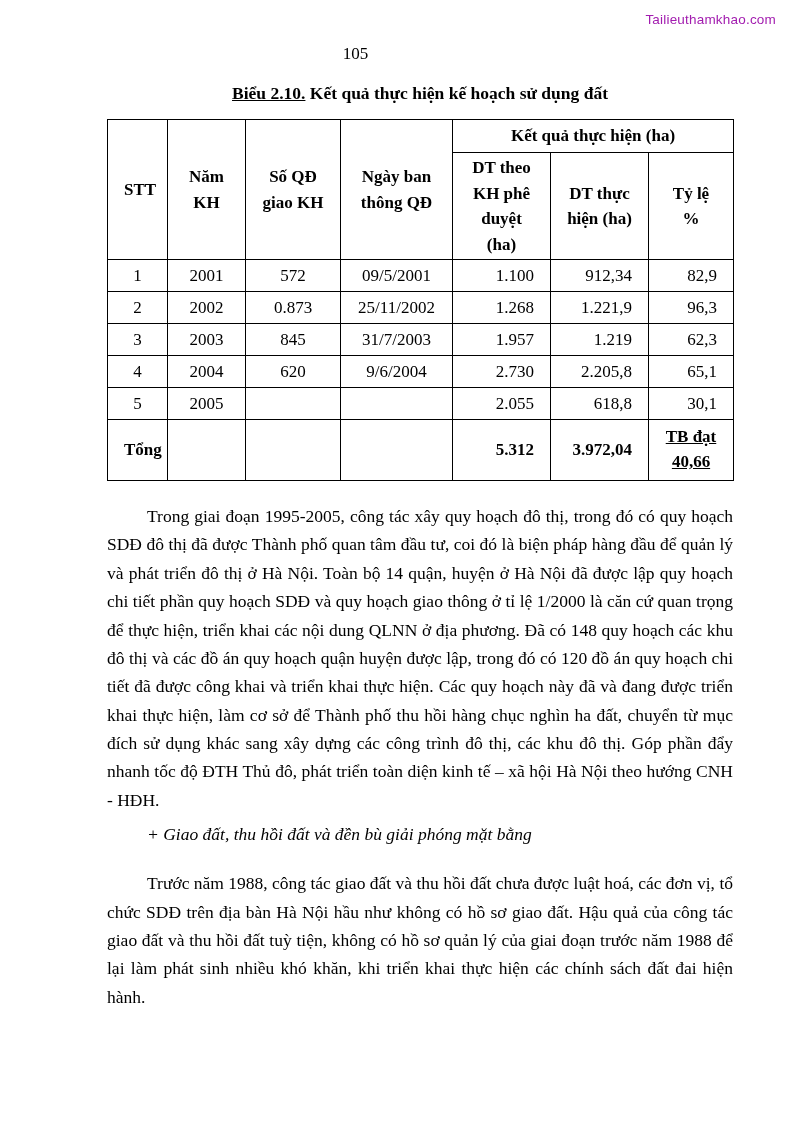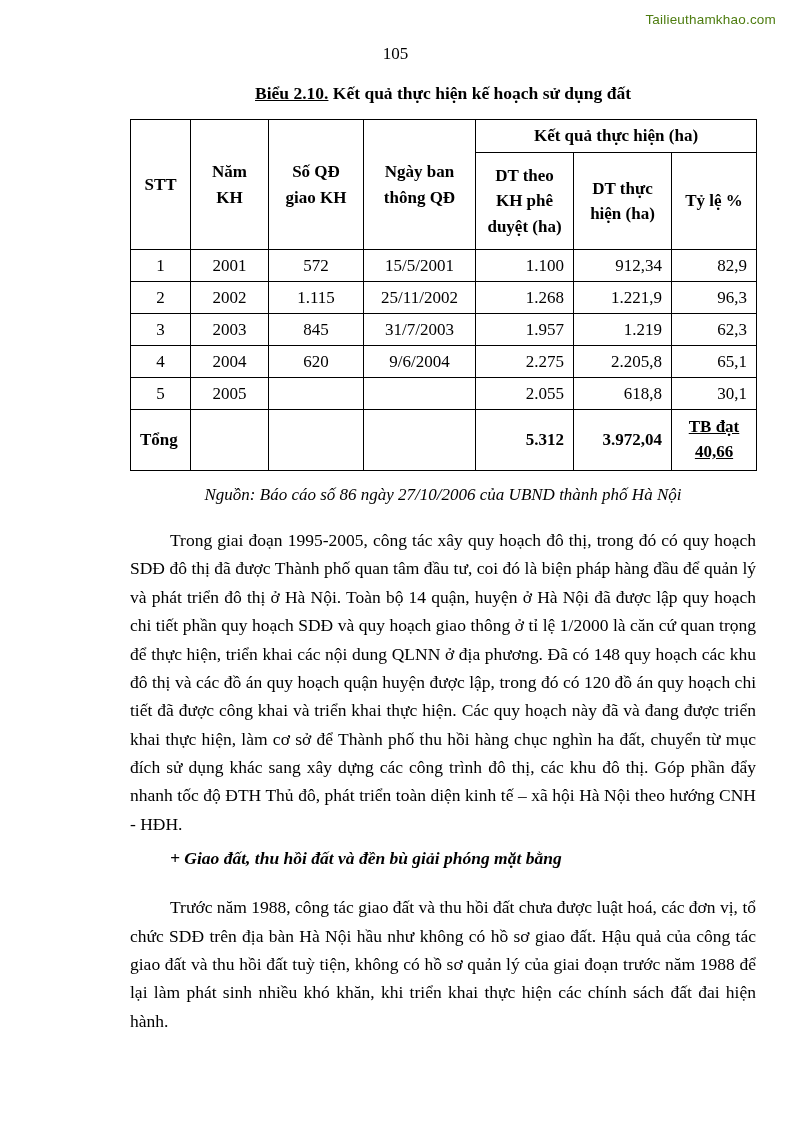--- a/index.html
+++ b/index.html
@@ -20,40 +20,39 @@
     box-sizing: border-box;
   }
 
   
   .watermark {
     position: absolute;
     top: 12px;
     right: 18px;
     font-family: "Liberation Sans", "DejaVu Sans", sans-serif;
     font-size: 13.5px;
-    color: #4d7c0f;
+    color: #a21caf;
     letter-spacing: 0.2px;
     white-space: nowrap;
   }
 
   
   .page-number {
     position: absolute;
     top: 44px;
     left: 0;
     width: 711px;
     text-align: center;
     font-size: 17px;
-    margin-left: 40px;
   }
 
   
   .content {
     position: absolute;
-    left: 130px;
+    left: 107px;
     top: 80px;
     width: 626px;
   }
 
   
   .caption {
     text-align: center;
     font-weight: bold;
     font-size: 17.5px;
     line-height: 1.55;
@@ -65,21 +64,21 @@
   
   table.data {
     border-collapse: collapse;
     width: 626px;
     table-layout: fixed;
     margin: 0 0 0 0;
     font-size: 17px;
   }
   table.data td, table.data th {
     border: 1px solid #000000;
-    padding: 2px 9px;
+    padding: 2px 16px;
     vertical-align: middle;
     font-weight: normal;
   }
   table.data th {
     font-weight: bold;
     text-align: center;
     line-height: 1.5;
   }
   .th-group { height: 28px; }
   .th-tall { height: 92px; }
@@ -107,21 +106,21 @@
   
   p.para {
     text-align: justify;
     font-size: 17.5px;
     line-height: 1.62;
     margin: 21px 0 0 0;
     text-indent: 40px;
     hyphens: none;
   }
   p.subhead {
-    font-weight: bold;
+    font-weight: normal;
     font-style: italic;
     font-size: 17.5px;
     line-height: 1.62;
     margin: 6px 0 0 0;
     text-indent: 40px;
     text-align: left;
   }
 </style>
 </head>
 <body>
@@ -160,49 +159,49 @@
           <th class="th-tall">DT theo KH phê duyệt (ha)</th>
           <th class="th-tall">DT thực hiện (ha)</th>
           <th class="th-tall">Tỷ lệ %</th>
         </tr>
       </thead>
       <tbody>
         <tr class="body-row">
           <td class="c">1</td>
           <td class="c">2001</td>
           <td class="c">572</td>
-          <td class="c">15/5/2001</td>
+          <td class="c">09/5/2001</td>
           <td class="r">1.100</td>
           <td class="r">912,34</td>
           <td class="r">82,9</td>
         </tr>
         <tr class="body-row">
           <td class="c">2</td>
           <td class="c">2002</td>
-          <td class="c">1.115</td>
+          <td class="c">0.873</td>
           <td class="c">25/11/2002</td>
           <td class="r">1.268</td>
           <td class="r">1.221,9</td>
           <td class="r">96,3</td>
         </tr>
         <tr class="body-row">
           <td class="c">3</td>
           <td class="c">2003</td>
           <td class="c">845</td>
           <td class="c">31/7/2003</td>
           <td class="r">1.957</td>
           <td class="r">1.219</td>
           <td class="r">62,3</td>
         </tr>
         <tr class="body-row">
           <td class="c">4</td>
           <td class="c">2004</td>
           <td class="c">620</td>
           <td class="c">9/6/2004</td>
-          <td class="r">2.275</td>
+          <td class="r">2.730</td>
           <td class="r">2.205,8</td>
           <td class="r">65,1</td>
         </tr>
         <tr class="body-row">
           <td class="c">5</td>
           <td class="c">2005</td>
           <td class="c"></td>
           <td class="c"></td>
           <td class="r">2.055</td>
           <td class="r">618,8</td>
@@ -216,21 +215,20 @@
           <td class="r">5.312</td>
           <td class="r">3.972,04</td>
           <td class="tb-cell">
             <span>TB đạt</span><br>
             <span>40,66</span>
           </td>
         </tr>
       </tbody>
     </table>
 
-    <div class="source">Nguồn: Báo cáo số 86 ngày 27/10/2006 của UBND thành phố Hà Nội</div>
 
     <p class="para">Trong giai đoạn 1995-2005, công tác xây quy hoạch đô thị, trong đó có quy hoạch SDĐ đô thị đã được Thành phố quan tâm đầu tư, coi đó là biện pháp hàng đầu để quản lý và phát triển đô thị ở Hà Nội. Toàn bộ 14 quận, huyện ở Hà Nội đã được lập quy hoạch chi tiết phần quy hoạch SDĐ và quy hoạch giao thông ở tỉ lệ 1/2000 là căn cứ quan trọng để thực hiện, triển khai các nội dung QLNN ở địa phương. Đã có 148 quy hoạch các khu đô thị và các đồ án quy hoạch quận huyện được lập, trong đó có 120 đồ án quy hoạch chi tiết đã được công khai và triển khai thực hiện. Các quy hoạch này đã và đang được triển khai thực hiện, làm cơ sở để Thành phố thu hồi hàng chục nghìn ha đất, chuyển từ mục đích sử dụng khác sang xây dựng các công trình đô thị, các khu đô thị. Góp phần đẩy nhanh tốc độ ĐTH Thủ đô, phát triển toàn diện kinh tế – xã hội Hà Nội theo hướng CNH - HĐH.</p>
 
     <p class="subhead">+ Giao đất, thu hồi đất và đền bù giải phóng mặt bằng</p>
 
     <p class="para">Trước năm 1988, công tác giao đất và thu hồi đất chưa được luật hoá, các đơn vị, tổ chức SDĐ trên địa bàn Hà Nội hầu như không có hồ sơ giao đất. Hậu quả của công tác giao đất và thu hồi đất tuỳ tiện, không có hồ sơ quản lý của giai đoạn trước năm 1988 để lại làm phát sinh nhiều khó khăn, khi triển khai thực hiện các chính sách đất đai hiện hành.</p>
 
   </div>
 </div>
 

